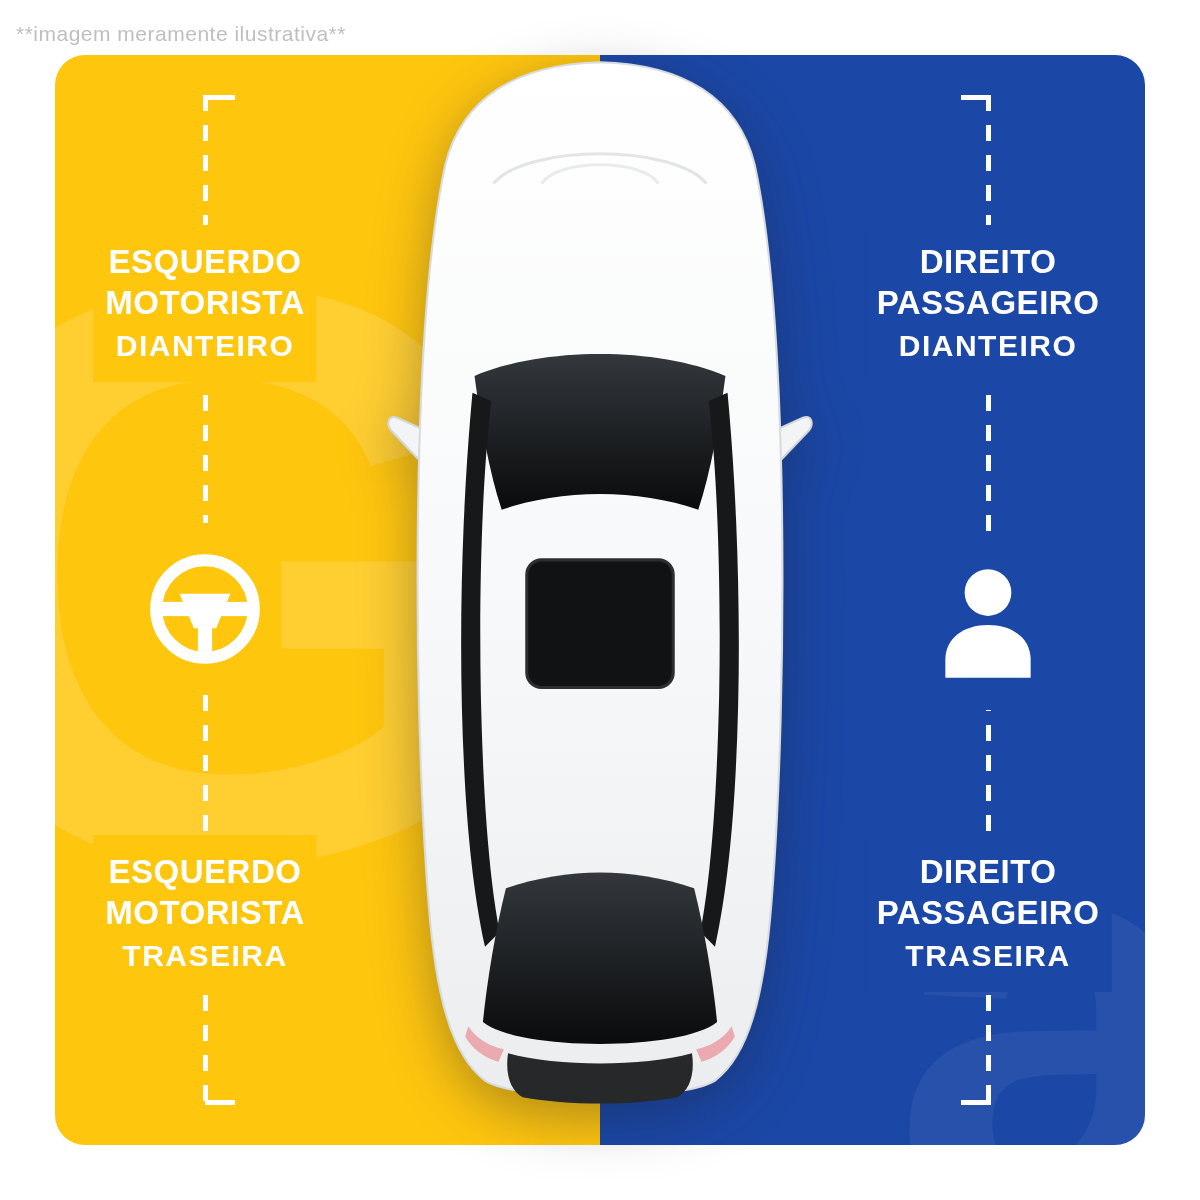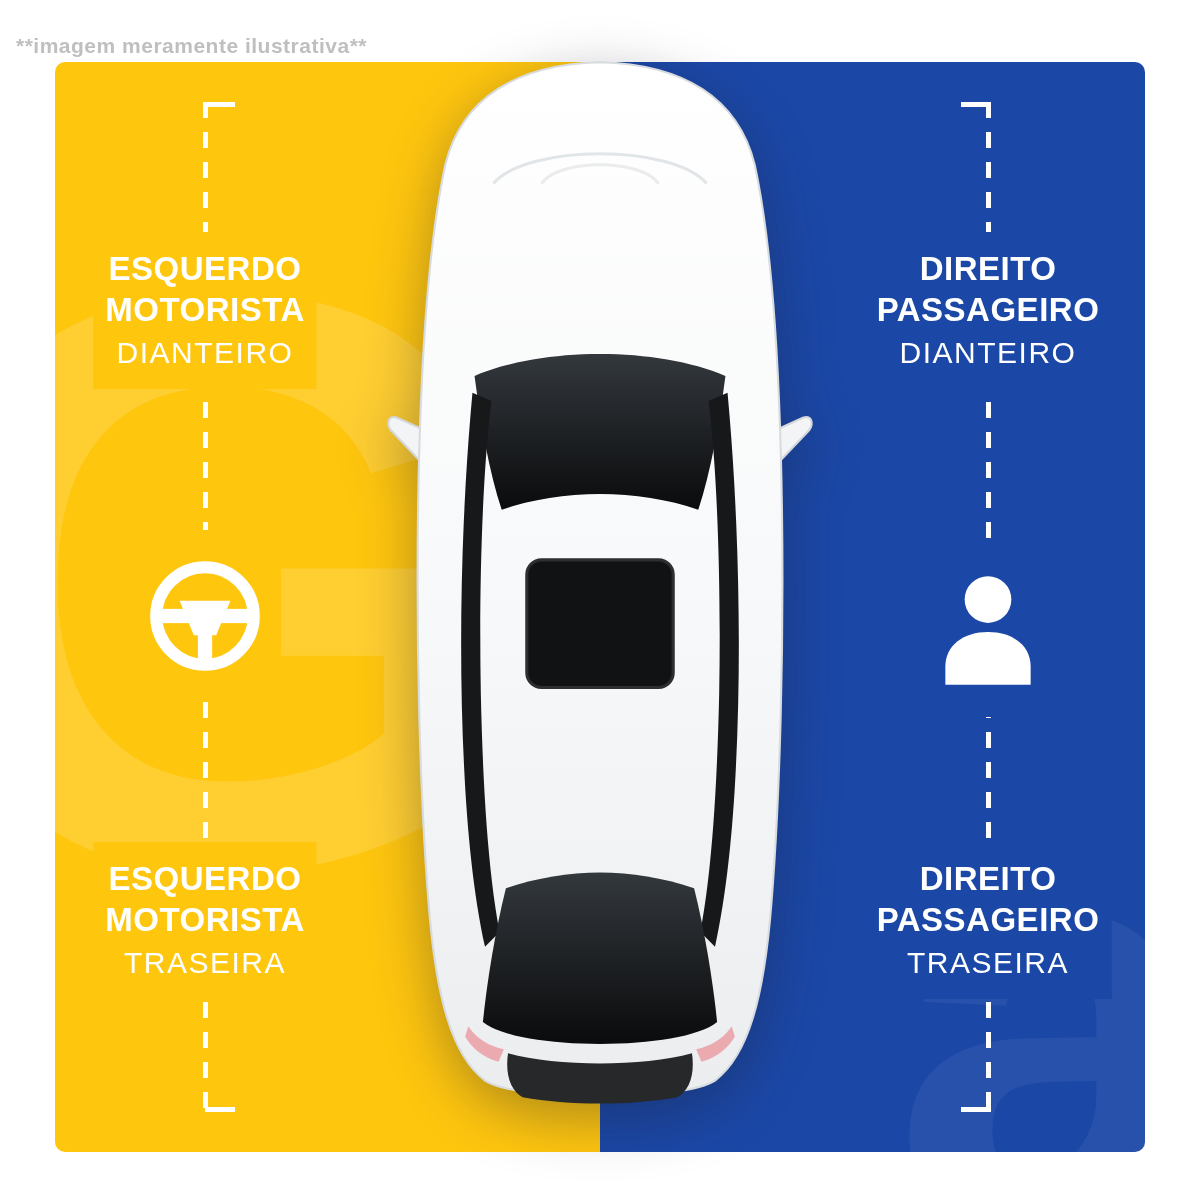--- a/index.html
+++ b/index.html
@@ -5,30 +5,29 @@
   html,body { margin:0; padding:0; }
   body {
     width:1200px; height:1200px;
     background:#ffffff;
     font-family:"Liberation Sans","DejaVu Sans",sans-serif;
     overflow:hidden;
   }
   .canvas { position:relative; width:1200px; height:1200px; background:#fff; overflow:hidden; }
 
   .disclaimer {
-    position:absolute; left:16px; top:34px;
+    position:absolute; left:16px; top:22px;
     font-size:21px; color:#bfbfbf; letter-spacing:0.5px;
     z-index:10;
-    font-weight:bold;
   }
 
   .board {
-    position:absolute; left:55px; top:62px;
+    position:absolute; left:55px; top:55px;
     width:1090px; height:1090px;
-    border-radius:10px; overflow:hidden;
+    border-radius:30px; overflow:hidden;
     display:flex;
   }
   .panel { position:relative; width:50%; height:100%; overflow:hidden; }
   .panel.left  { background:#FFC60E; }
   .panel.right { background:#1B47A6; }
 
   .watermark {
     position:absolute; font-weight:700; pointer-events:none; line-height:1;
     user-select:none;
   }
@@ -54,21 +53,21 @@
     padding:16px 12px; z-index:3; white-space:nowrap;
   }
   .panel.left  .label { left:150px; background:#FFC60E; }
   .panel.right .label { left:388px; background:#1B47A6;text-align:center; }
   .label-top    { top:170px; }
   .label-bottom { top:780px; }
   .label .l1, .label .l2 {
     font-size:33px; font-weight:700; letter-spacing:0.5px; line-height:41px;
   }
   .label .l3 {
-    font-size:30px; font-weight:400; letter-spacing:1.5px; line-height:41px; margin-top:2px;
+    font-size:30px; font-weight:700; letter-spacing:1.5px; line-height:41px; margin-top:2px;
   }
 
   .icon-wrap {
     position:absolute; transform:translateX(-50%);
     padding:20px 10px; z-index:3; line-height:0;
   }
   .panel.left  .icon-wrap { left:150px; top:468px; background:#FFC60E; }
   .panel.right .icon-wrap { left:388px; top:483px; background:#1B47A6; }
 
   .car {

